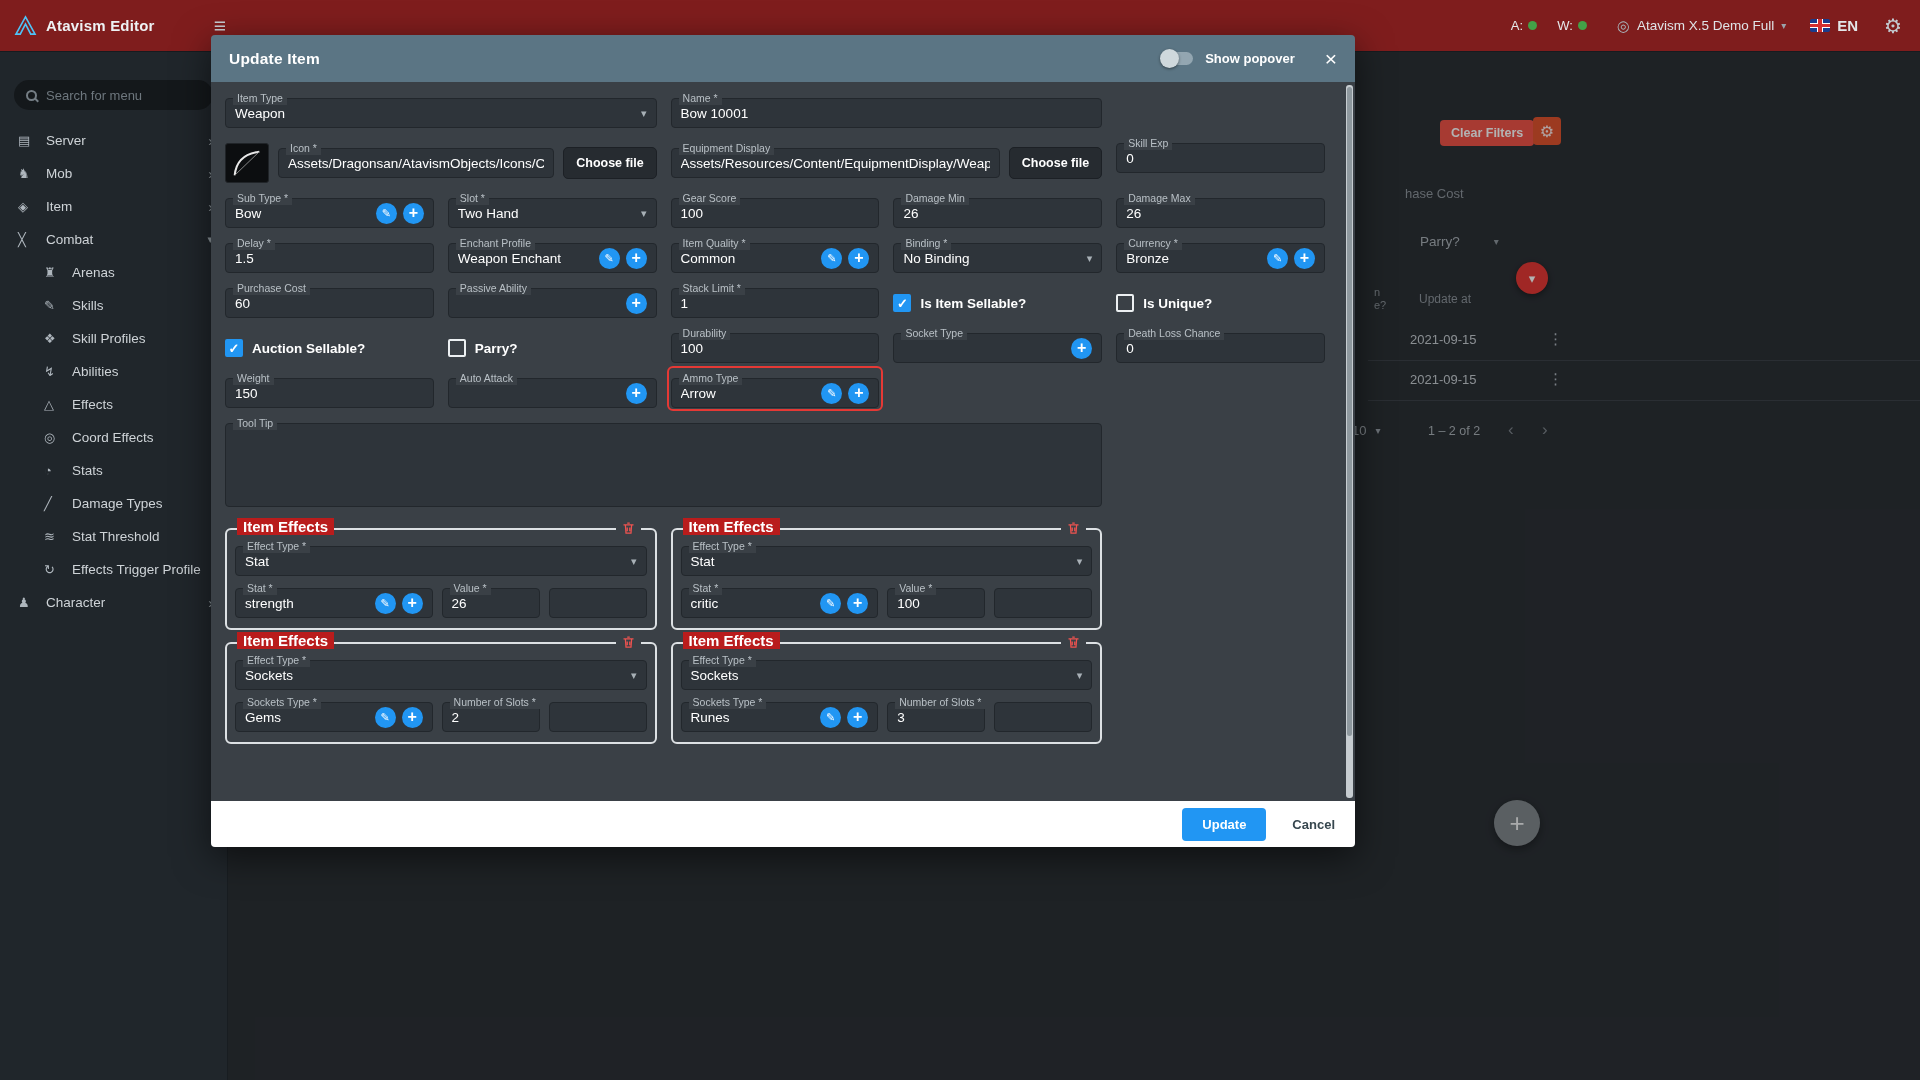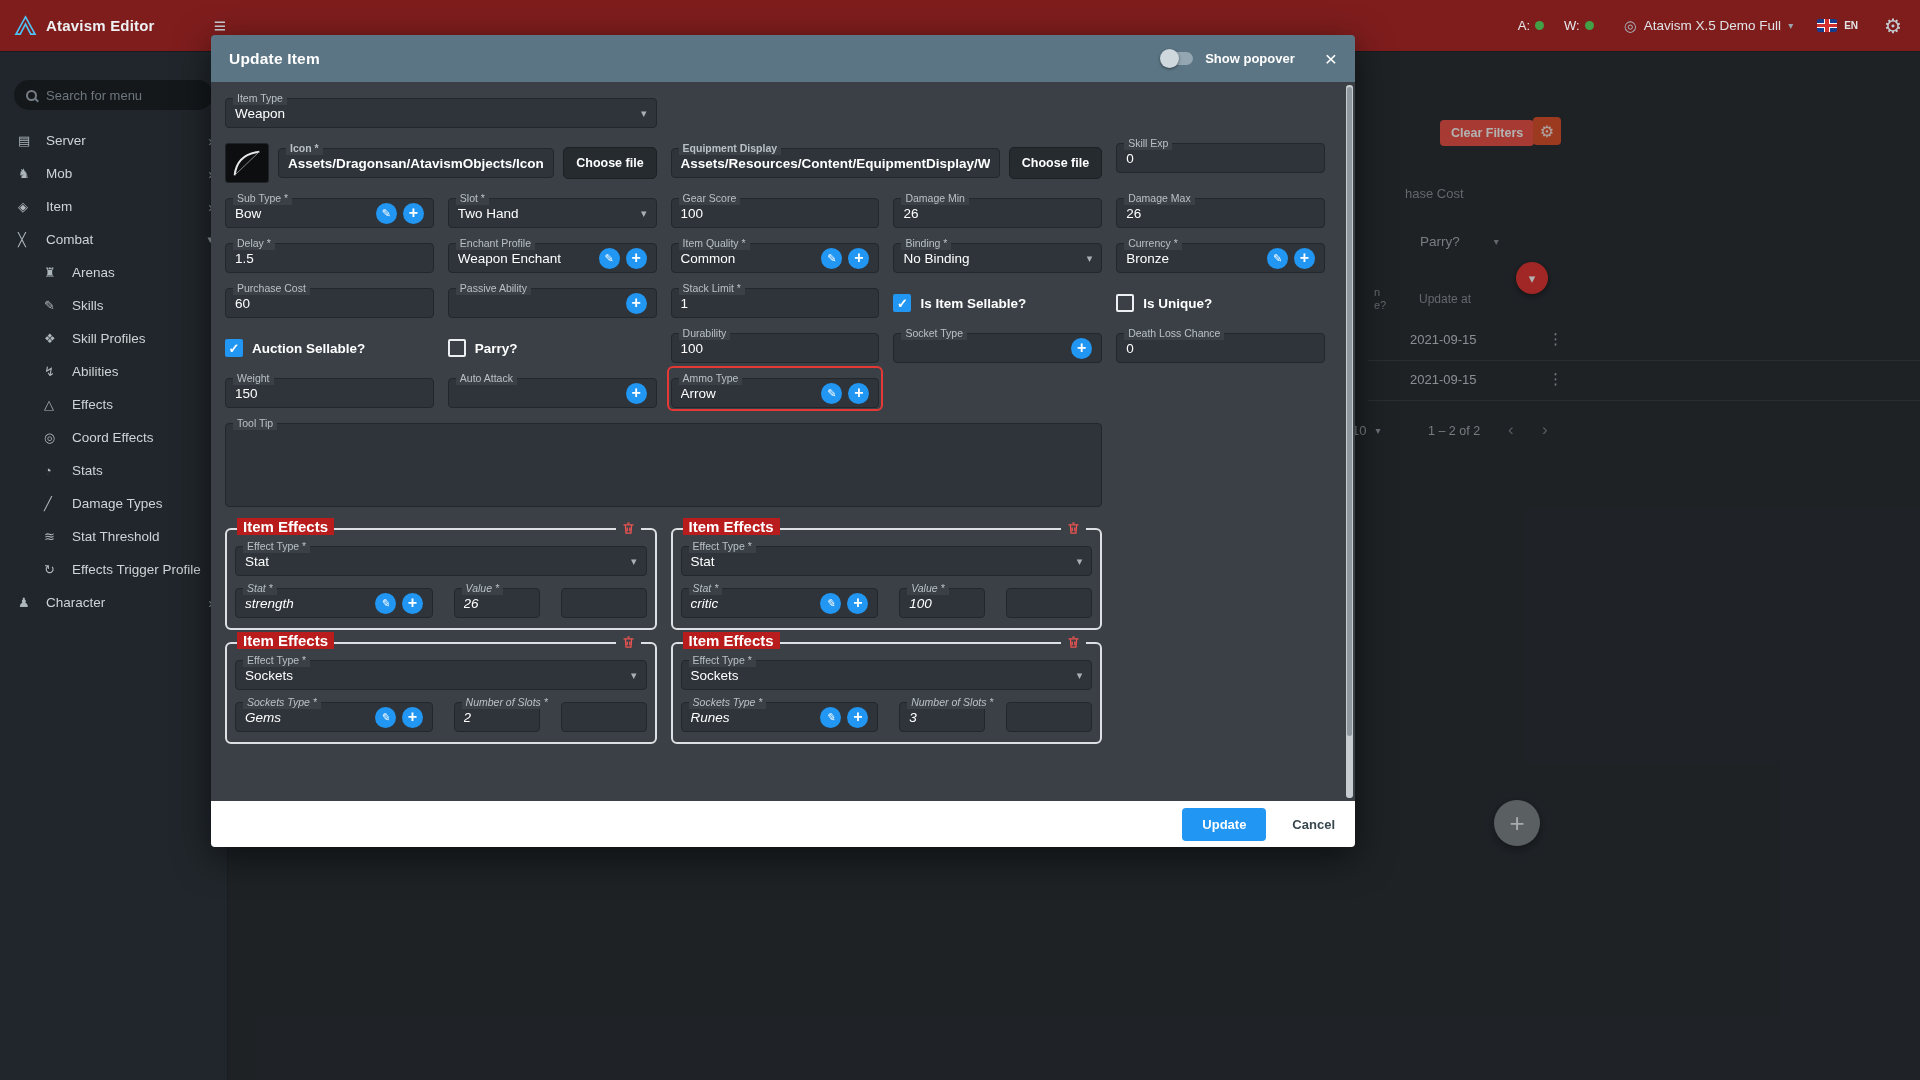--- a/index.html
+++ b/index.html
@@ -22,21 +22,21 @@
   .world-label { color:#dfe3e6; font-size:13.5px; }
   .tb-caret { color:#9aa3ab; font-size:10px; margin-left:7px; }
   .lang { display:flex; align-items:center; margin-right:26px; cursor:pointer; }
   .flag { width:20px; height:13px; border-radius:2px; margin-right:7px;
           background-color:#1a3c8c;
           background-image:
             linear-gradient(to bottom, transparent 40%, #d32f2f 40%, #d32f2f 60%, transparent 60%),
             linear-gradient(to right, transparent 42%, #d32f2f 42%, #d32f2f 58%, transparent 58%),
             linear-gradient(to bottom, transparent 30%, #fff 30%, #fff 70%, transparent 70%),
             linear-gradient(to right, transparent 34%, #fff 34%, #fff 66%, transparent 66%); }
-  .lang-label { color:#e3e6e8; font-size:10px; font-weight:600; }
+  .lang-label { color:#e3e6e8; font-size:15px; font-weight:600; }
   .gear { color:#c3cad0; font-size:20px; cursor:pointer; }
 
   
   .sidebar { position:absolute; top:52px; left:0; width:228px; bottom:0; background:#20262b;
              border-right:1px solid #181d21; z-index:2; }
   .searchbox { margin:28px 14px 14px; height:30px; background:#14181b; border-radius:16px;
                display:flex; align-items:center; padding:0 12px; }
   .search-icon { width:11px; height:11px; border:2px solid #747d84; border-radius:50%; position:relative; flex:none; }
   .search-icon::after { content:""; position:absolute; width:5px; height:2px; background:#747d84;
                         transform:rotate(45deg); right:-4px; bottom:-2px; }
@@ -106,41 +106,41 @@
           display:flex; align-items:center; justify-content:center; margin-left:6px; cursor:pointer; }
   .cbtn.edit { font-size:11px; }
   .cbtn.plus { font-size:16px; font-weight:600; padding-bottom:1px; }
   .flagged::after { content:""; position:absolute; inset:-13px -5px -4px -5px; border:2px solid #e53935;
                     border-radius:6px; pointer-events:none; }
 
   .file-row { grid-column:span 4; display:flex; gap:14px; align-items:center; height:40px; }
   .file-half { flex:1; display:flex; gap:9px; align-items:center; min-width:0; }
   .icon-thumb { width:44px; height:40px; flex:none; background:#0c0e10; border-radius:3px; border:1px solid #202428;
                 display:flex; align-items:center; justify-content:center; }
-  .file-half .field { flex:1; min-width:0;font-weight:bold; }
+  .file-half .field { flex:1; min-width:0; }
   .choose-btn { background:#262b30; border:1px solid #1c2025; color:#fff; font-weight:700; font-size:12.5px;
                 padding:8px 12px; border-radius:5px; white-space:nowrap; cursor:pointer; }
 
   .checkrow { height:30px; display:flex; align-items:center; gap:9px; cursor:pointer; }
   .checkbox { width:18px; height:18px; border:2px solid #ecf0f2; border-radius:2px; flex:none;
               display:flex; align-items:center; justify-content:center; }
   .checkbox .checkmark { display:none; color:#fff; font-size:13px; font-weight:700; }
   .checkbox.checked { background:#2196f3; border-color:#2196f3; }
   .checkbox.checked .checkmark { display:block; }
   .checklabel { color:#fff; font-size:13.5px; font-weight:600; }
 
   .field.textarea { height:84px; align-items:flex-start; padding-top:7px; }
   .field.textarea .fvalue { white-space:normal; }
 
   .effects-grid { grid-column:span 4; display:grid; grid-template-columns:1fr 1fr; gap:12px 14px; margin-top:6px; }
   .effect-box { position:relative; border:2px solid #dde1e4; border-radius:6px; padding:16px 8px 10px; }
   .effect-legend { position:absolute; top:-12px; left:10px; background:#b91c1c; padding:0 6px;
                    font-size:15px; font-weight:700; color:#fff; }
   .effect-trash { position:absolute; top:-11px; right:14px; background:#3a4046; padding:0 5px; cursor:pointer; line-height:0; }
-  .effect-row { display:flex; gap:21px; margin-top:12px;font-style:italic; }
+  .effect-row { display:flex; gap:9px; margin-top:12px; }
   .effect-row .fa { flex:0 0 48%; } .effect-row .fb { flex:1; } .effect-row .fc { flex:1; }
 
   .modal-footer { height:46px; flex:none; background:#ffffff; display:flex; align-items:center;
                   justify-content:flex-end; gap:26px; padding:0 20px; }
   .update-btn { background:#2196f3; color:#fff; font-weight:700; font-size:13px; padding:9px 20px;
                 border-radius:4px; border:none; cursor:pointer; }
   .cancel-btn { background:none; border:none; color:#37474f; font-weight:700; font-size:13px; cursor:pointer; }
 </style>
 </head>
 <body>
@@ -299,20 +299,24 @@
     </div>
 
     <div class="modal-body">
       <div class="form">
 
         <div class="field span2">
           <span class="flabel">Item Type</span>
           <span class="fvalue">Weapon</span>
           <span class="caret">▾</span>
         </div>
+        <div class="field span2">
+          <span class="flabel">Name *</span>
+          <span class="fvalue">Bow 10001</span>
+        </div>
 
         <div class="file-row">
           <div class="file-half">
             <span class="icon-thumb">
               <svg width="38" height="34" viewBox="0 0 40 36">
                 <path d="M7 31 Q9 9 33 6" stroke="#e8e8e8" fill="none" stroke-width="2.2"></path>
                 <line x1="7" y1="31" x2="33" y2="6" stroke="#8d8d8d" stroke-width="1"></line>
               </svg>
             </span>
             <div class="field">

